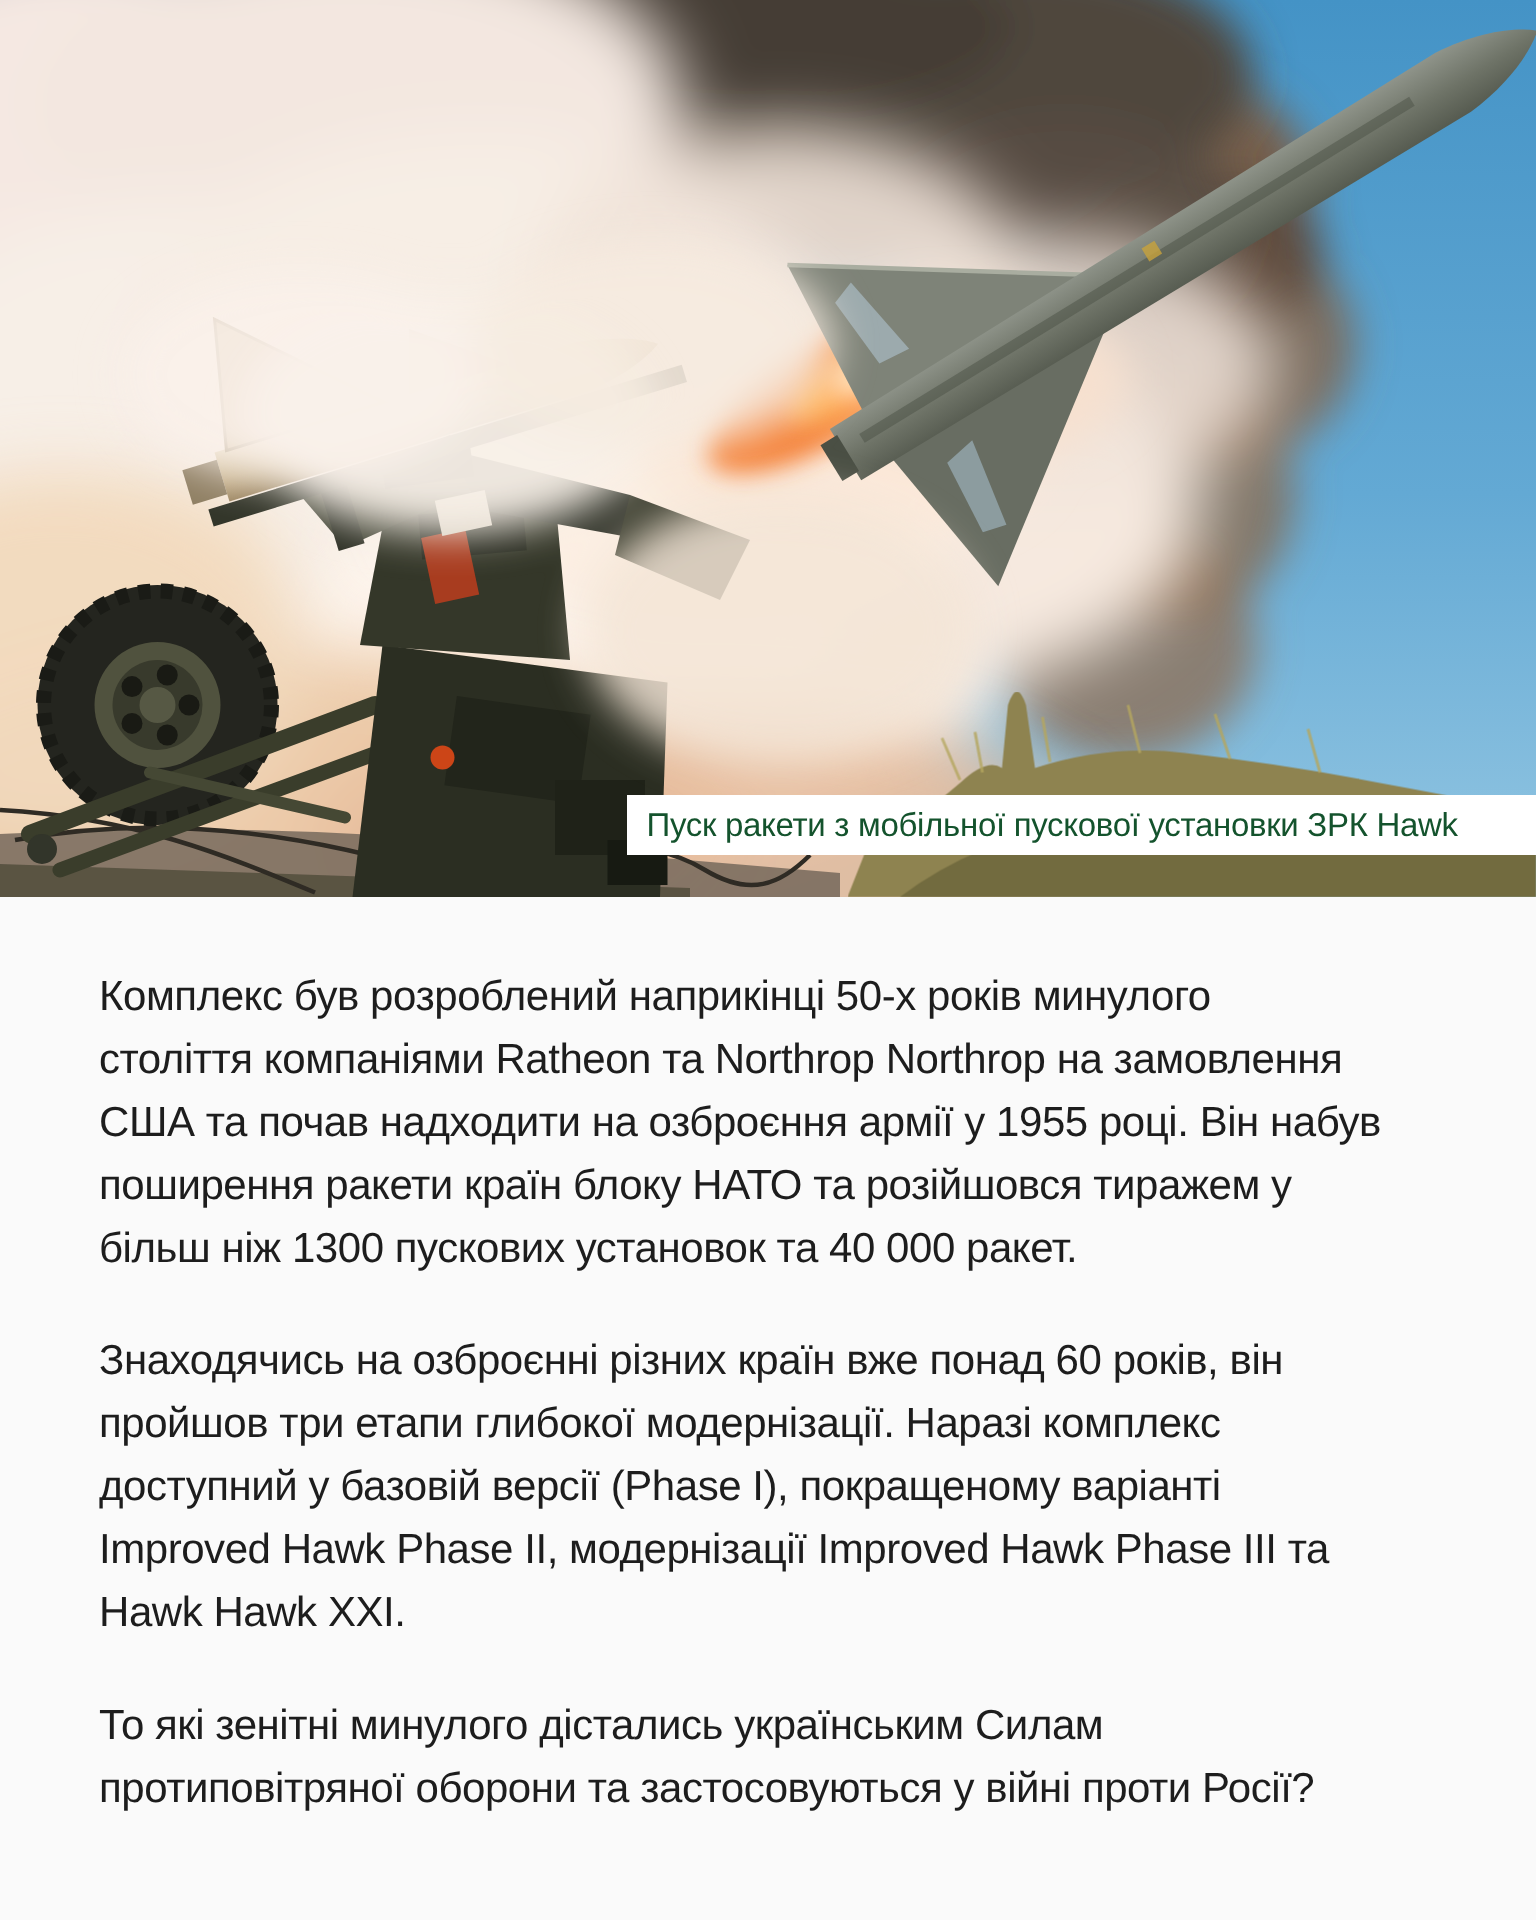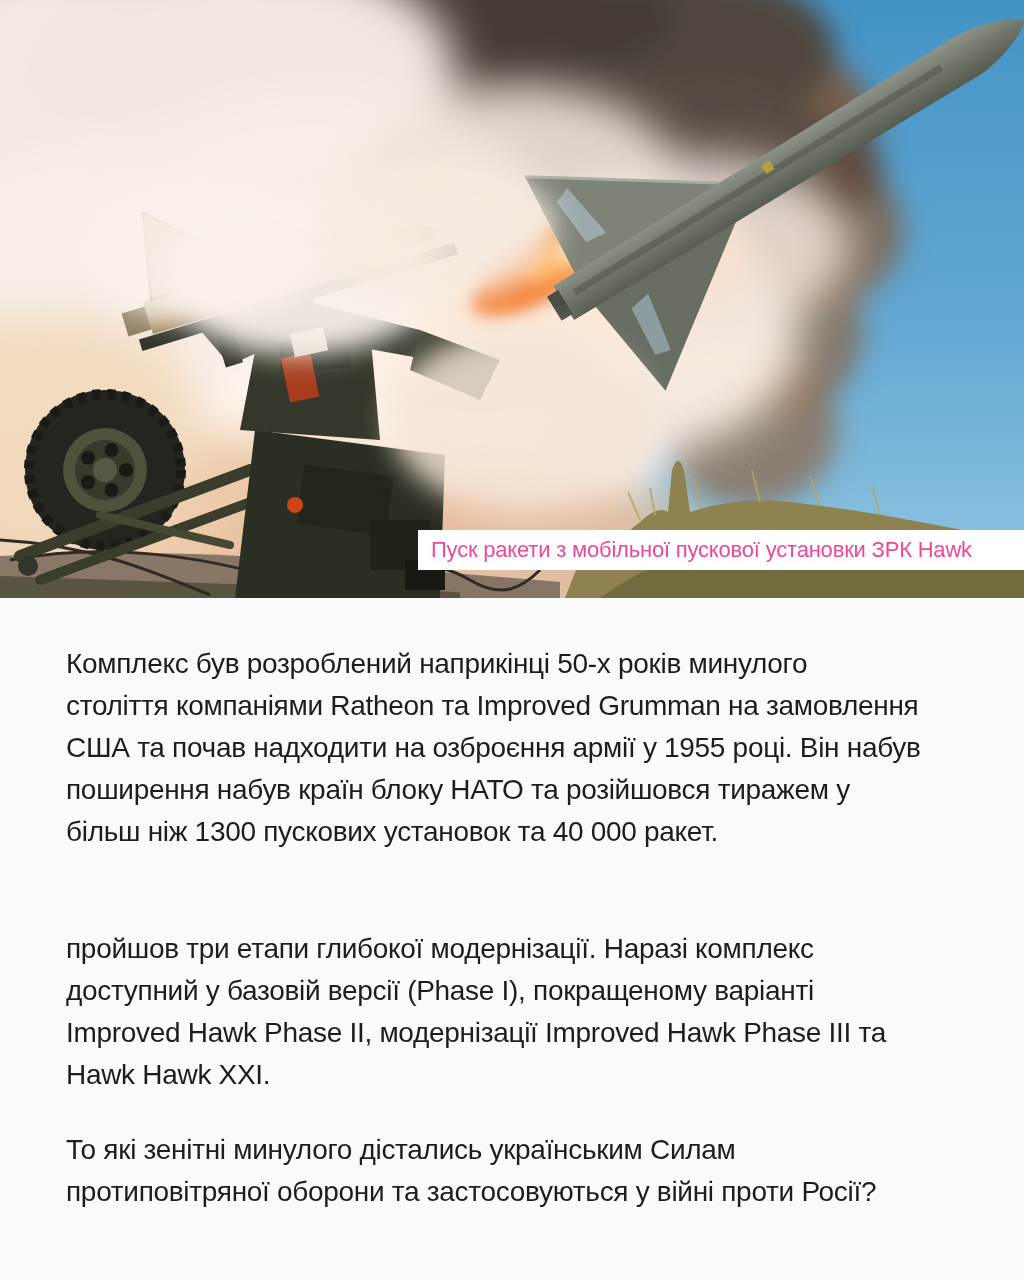--- a/index.html
+++ b/index.html
@@ -20,21 +20,21 @@
   .photo-wrap svg{display:block;width:1024px;height:598px;}
   .caption-box{
     position:absolute;
     left:418px;right:0;top:530px;height:40px;
     background:#ffffff;
     display:flex;align-items:center;
     padding-left:13px;
     box-sizing:border-box;
     font-size:22px;
     letter-spacing:-0.2px;
-    color:#ec4899;
+    color:#14532d;
     white-space:nowrap;
   }
   .article{
     padding:45px 106px 0 66px;
   }
   .para{
     margin:0 0 33px 0;
     font-size:28px;
     line-height:42px;
     letter-spacing:-0.3px;
@@ -216,27 +216,27 @@
   </svg>
 
   <figcaption class="caption-box">
     <span>Пуск ракети з мобільної пускової установки ЗРК Hawk</span>
   </figcaption>
 </figure>
 
 <main class="article">
   <p class="para">
     <span class="line">Комплекс був розроблений наприкінці 50-х років минулого</span><br>
-    <span class="line">століття компаніями Ratheon та Improved Grumman на замовлення</span><br>
+    <span class="line">століття компаніями Ratheon та Northrop Northrop на замовлення</span><br>
     <span class="line">США та почав надходити на озброєння армії у 1955 році. Він набув</span><br>
-    <span class="line">поширення набув країн блоку НАТО та розійшовся тиражем у</span><br>
+    <span class="line">поширення ракети країн блоку НАТО та розійшовся тиражем у</span><br>
     <span class="line">більш ніж 1300 пускових установок та 40 000 ракет.</span>
   </p>
   <p class="para">
-    <br>
+    <span class="line">Знаходячись на озброєнні різних країн вже понад 60 років, він</span><br>
     <span class="line">пройшов три етапи глибокої модернізації. Наразі комплекс</span><br>
     <span class="line">доступний у базовій версії (Phase I), покращеному варіанті</span><br>
     <span class="line">Improved Hawk Phase II, модернізації Improved Hawk Phase III та</span><br>
     <span class="line">Hawk Hawk XXI.</span>
   </p>
   <p class="para">
     <span class="line">То які зенітні минулого дістались українським Силам</span><br>
     <span class="line">протиповітряної оборони та застосовуються у війні проти Росії?</span>
   </p>
 </main>

